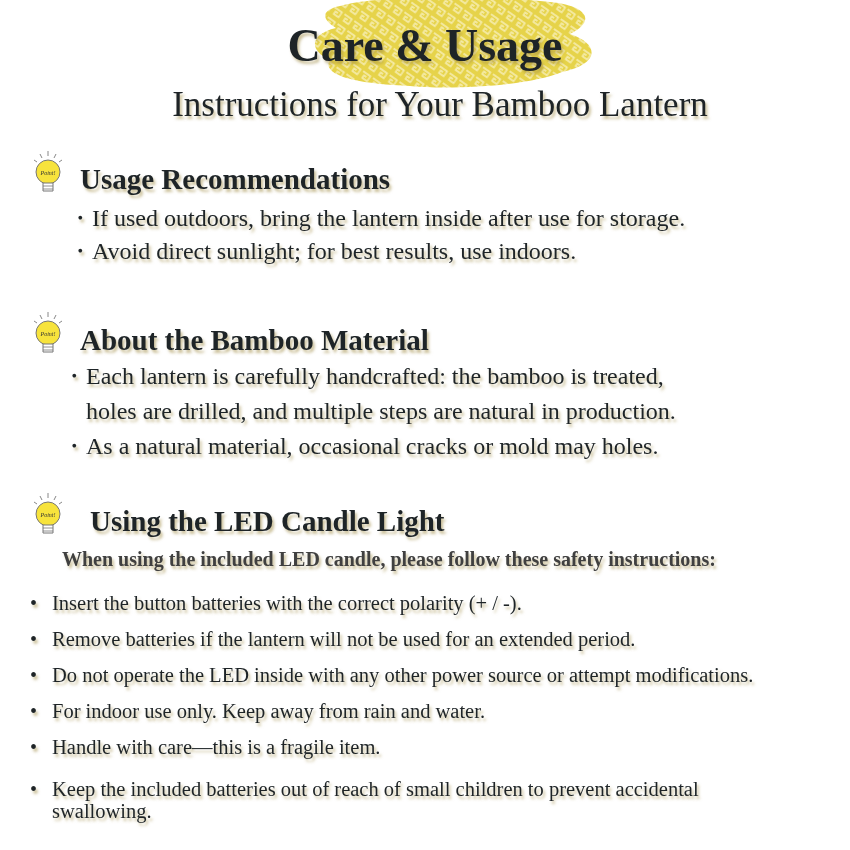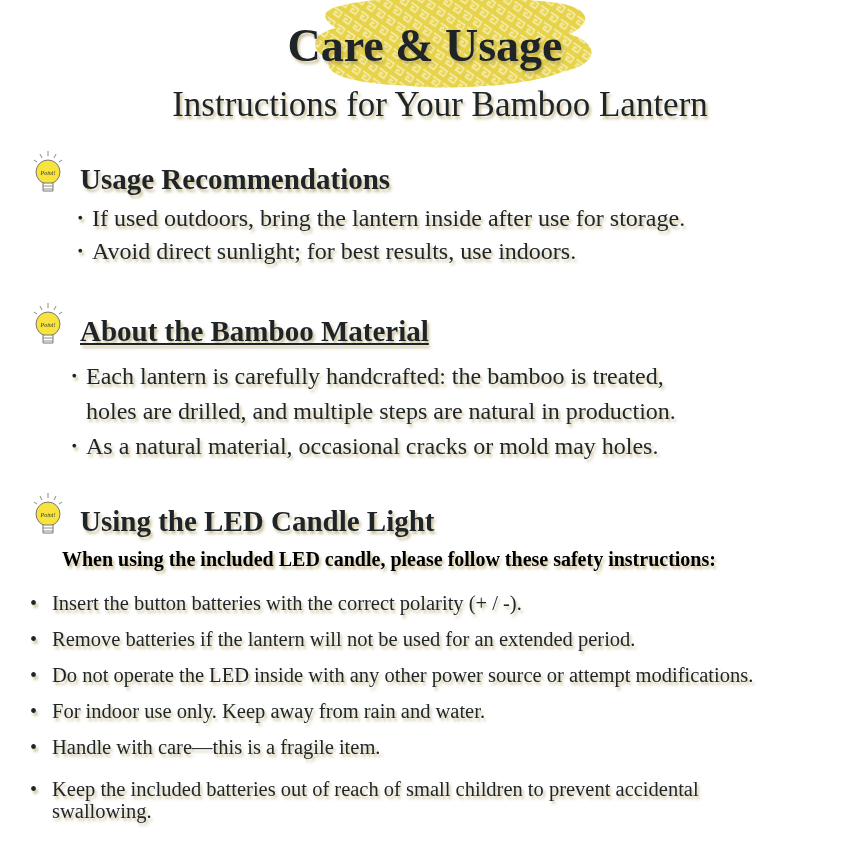--- a/index.html
+++ b/index.html
@@ -18,21 +18,21 @@
   .sec-head { position: absolute; left: 30px; display: flex; align-items: flex-end; }
   .bulb { width: 36px; height: 46px; margin-right: 14px; }
   .sec-title { font-weight: bold; font-size: 29px; line-height: 34px; color: #1e2427; }
 
   .blist { position: absolute; margin: 0; padding: 0; list-style: none; }
   .blist li { font-size: 24px; line-height: 33px; color: #1e2427; position: relative; }
   .blist.dot li { padding-left: 18px; }
   .blist.dot li::before { content: "・"; position: absolute; left: -6px; top: 0; }
 
   .note { position: absolute; left: 62px; top: 545px; font-weight: bold; font-size: 20px;
-          line-height: 28px; color: #000000; }
+          line-height: 28px; color: #404040; }
 
   .led-list { position: absolute; left: 28px; top: 592px; width: 810px; margin: 0; padding: 0; list-style: none; }
   .led-list li { font-size: 20.5px; line-height: 22px; color: #1e2427; position: relative;
                  padding-left: 24px; }
   .led-list li .bul { position: absolute; left: 2px; top: 0; font-size: 20px; }
 </style>
 </head>
 <body>
 
 <svg class="brush" viewBox="0 0 300 100">
@@ -58,39 +58,39 @@
     <path d="M13 33h10v8h-10z" fill="#fff" stroke="#777" stroke-width="1"></path>
     <path d="M13 36h10M13 39h10" stroke="#777" stroke-width="0.8"></path>
   </svg>
   <span class="sec-title shadow">Usage Recommendations</span>
 </div>
 <ul class="blist dot" style="left:74px; top:202px;">
   <li class="shadow">If used outdoors, bring the lantern inside after use for storage.</li>
   <li class="shadow">Avoid direct sunlight; for best results, use indoors.</li>
 </ul>
 
-<div class="sec-head" style="top:302px;text-decoration:underline;">
+<div class="sec-head" style="top:311px;">
   <svg class="bulb" viewBox="0 0 36 46">
     <g stroke="#888" stroke-width="1" fill="none">
         <path d="M10 4l2 4M18 1v5M26 4l-2 4M4 10l3 2M32 10l-3 2"></path>
       </g>
     <circle cx="18" cy="22" r="12" fill="#f7e33c" stroke="#777" stroke-width="1"></circle>
     <text x="18" y="25" font-size="6" text-anchor="middle" fill="#333" font-style="italic">Point!</text>
     <path d="M13 33h10v8h-10z" fill="#fff" stroke="#777" stroke-width="1"></path>
     <path d="M13 36h10M13 39h10" stroke="#777" stroke-width="0.8"></path>
   </svg>
   <span class="sec-title shadow">About the Bamboo Material</span>
 </div>
 <ul class="blist" style="left:68px; top:360px;">
   <li class="shadow" style="padding-left:18px;"><span style="position:absolute;left:-6px;">・</span><span>Each lantern is carefully handcrafted: the bamboo is treated,</span></li>
   <li class="shadow" style="padding-left:18px; margin-top:2px;">holes are drilled, and multiple steps are natural in production.</li>
   <li class="shadow" style="padding-left:18px; margin-top:2px;"><span style="position:absolute;left:-6px;">・</span><span>As a natural material, occasional cracks or mold may holes.</span></li>
 </ul>
 
-<div class="sec-head" style="top:492px;">
+<div class="sec-head" style="top:492px;gap:10px;">
   <svg class="bulb" viewBox="0 0 36 46">
     <g stroke="#888" stroke-width="1" fill="none">
         <path d="M10 4l2 4M18 1v5M26 4l-2 4M4 10l3 2M32 10l-3 2"></path>
       </g>
     <circle cx="18" cy="22" r="12" fill="#f7e33c" stroke="#777" stroke-width="1"></circle>
     <text x="18" y="25" font-size="6" text-anchor="middle" fill="#333" font-style="italic">Point!</text>
     <path d="M13 33h10v8h-10z" fill="#fff" stroke="#777" stroke-width="1"></path>
     <path d="M13 36h10M13 39h10" stroke="#777" stroke-width="0.8"></path>
   </svg>
   <span class="sec-title shadow">Using the LED Candle Light</span>

